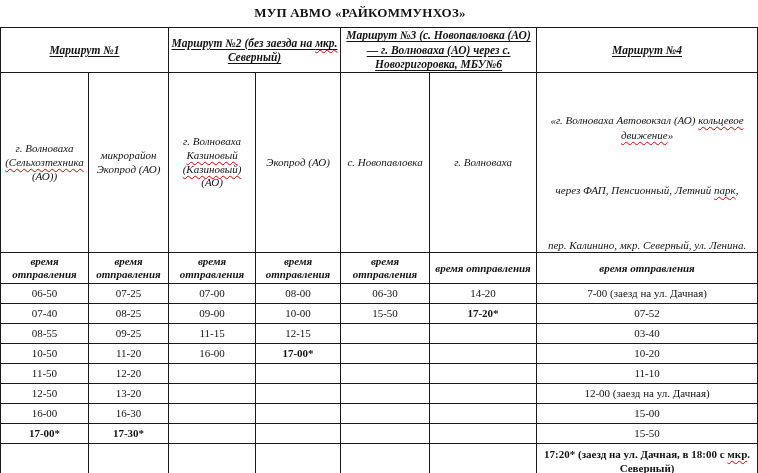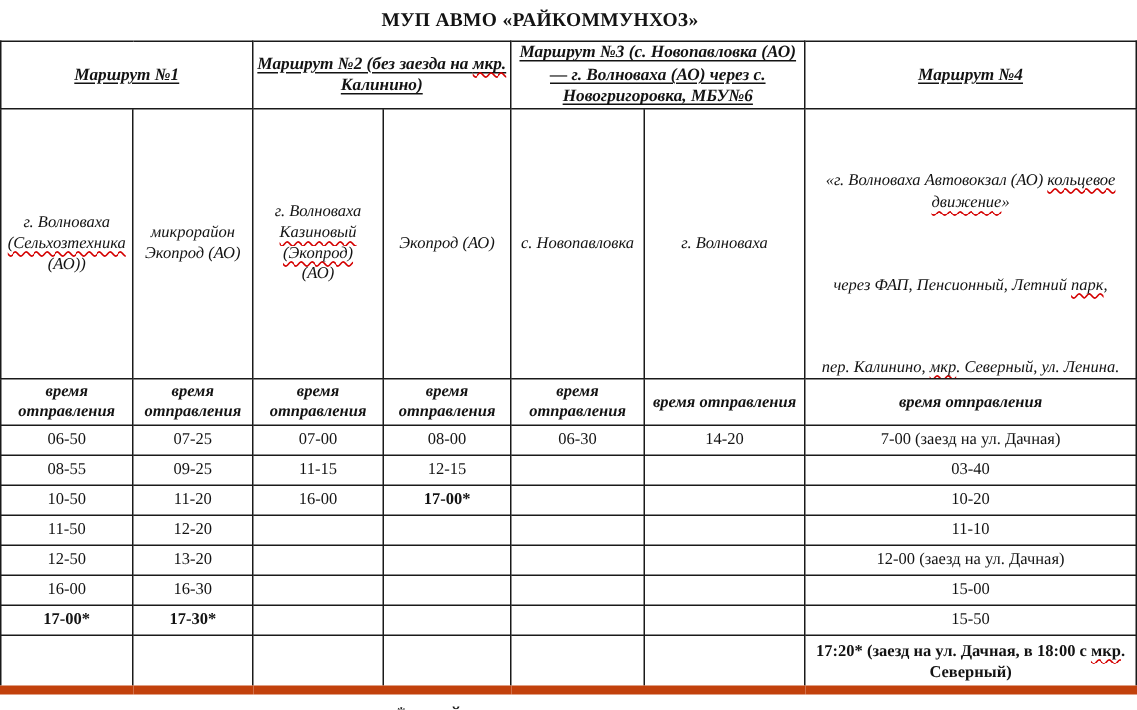--- a/index.html
+++ b/index.html
@@ -62,41 +62,41 @@
         <col style="width:89px">
         <col style="width:107px">
       <col style="width:221px">
     </colgroup>
     <thead>
       <tr class="route-row">
         <th colspan="2">
           <span class="u">Маршрут №1</span>
         </th>
         <th colspan="2">
-          <span class="u"><span>Маршрут №2 (без заезда на </span><span class="misspell">мкр.</span><span> Калинино)</span></span>
+          <span class="u"><span>Маршрут №2 (без заезда на </span><span class="misspell">мкр.</span><span> Северный)</span></span>
         </th>
         <th colspan="2">
           <span class="u">Маршрут №3 (с. Новопавловка (АО) — г. Волноваха (АО) через с. Новогригоровка, МБУ№6</span>
         </th>
         <th>
           <span class="u">Маршрут №4</span>
         </th>
       </tr>
 
       <tr class="stops-row">
         <th>
           <div>г. Волноваха</div>
           <div class="misspell">(Сельхозтехника</div>
           <div>(АО))</div>
         </th>
         <th>микрорайон Экопрод (АО)</th>
         <th>
           <div>г. Волноваха</div>
           <div class="misspell">Казиновый</div>
-          <div class="misspell">(Экопрод)</div>
+          <div class="misspell">(Казиновый)</div>
           <div>(АО)</div>
         </th>
         <th>Экопрод (АО)</th>
         <th>с. Новопавловка</th>
         <th>г. Волноваха</th>
         <th>
           <div class="r4desc">
             <div><span>«г. Волноваха Автовокзал (АО) </span><span class="misspell">кольцевое движение</span><span>»</span></div>
             <div><span>через ФАП, Пенсионный, Летний </span><span class="misspell">парк</span><span>,</span></div>
             <div><span>пер. Калинино, </span><span class="misspell">мкр</span><span>. Северный, ул. Ленина.</span></div>
@@ -118,20 +118,29 @@
         <tr>
           <td>06-50</td>
           <td>07-25</td>
           <td>07-00</td>
           <td>08-00</td>
           <td>06-30</td>
           <td>14-20</td>
           <td>7-00 (заезд на ул. Дачная)</td>
         </tr>
         <tr>
+          <td>07-40</td>
+          <td>08-25</td>
+          <td>09-00</td>
+          <td>10-00</td>
+          <td>15-50</td>
+          <td class="bold">17-20*</td>
+          <td>07-52</td>
+        </tr>
+        <tr>
           <td>08-55</td>
           <td>09-25</td>
           <td>11-15</td>
           <td>12-15</td>
           <td></td>
           <td></td>
           <td>03-40</td>
         </tr>
         <tr>
           <td>10-50</td>

